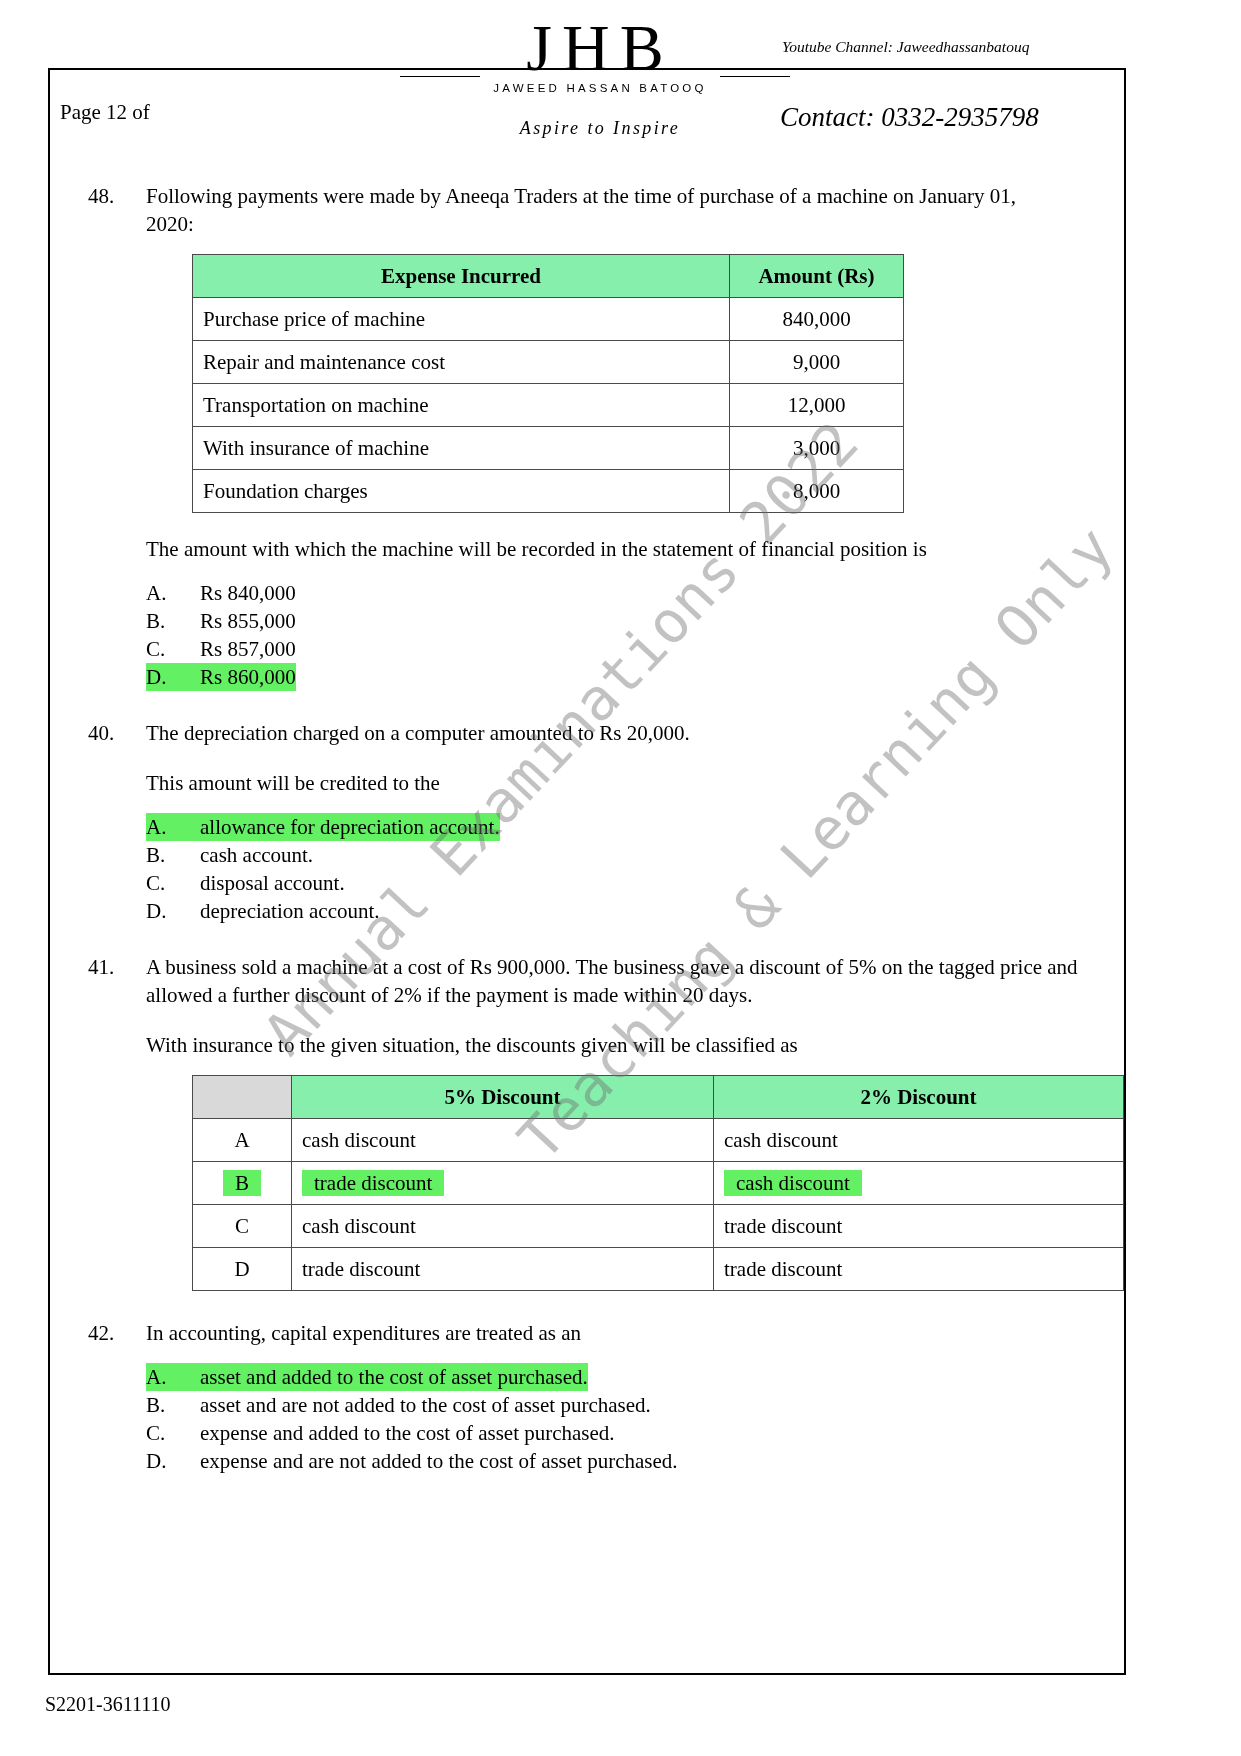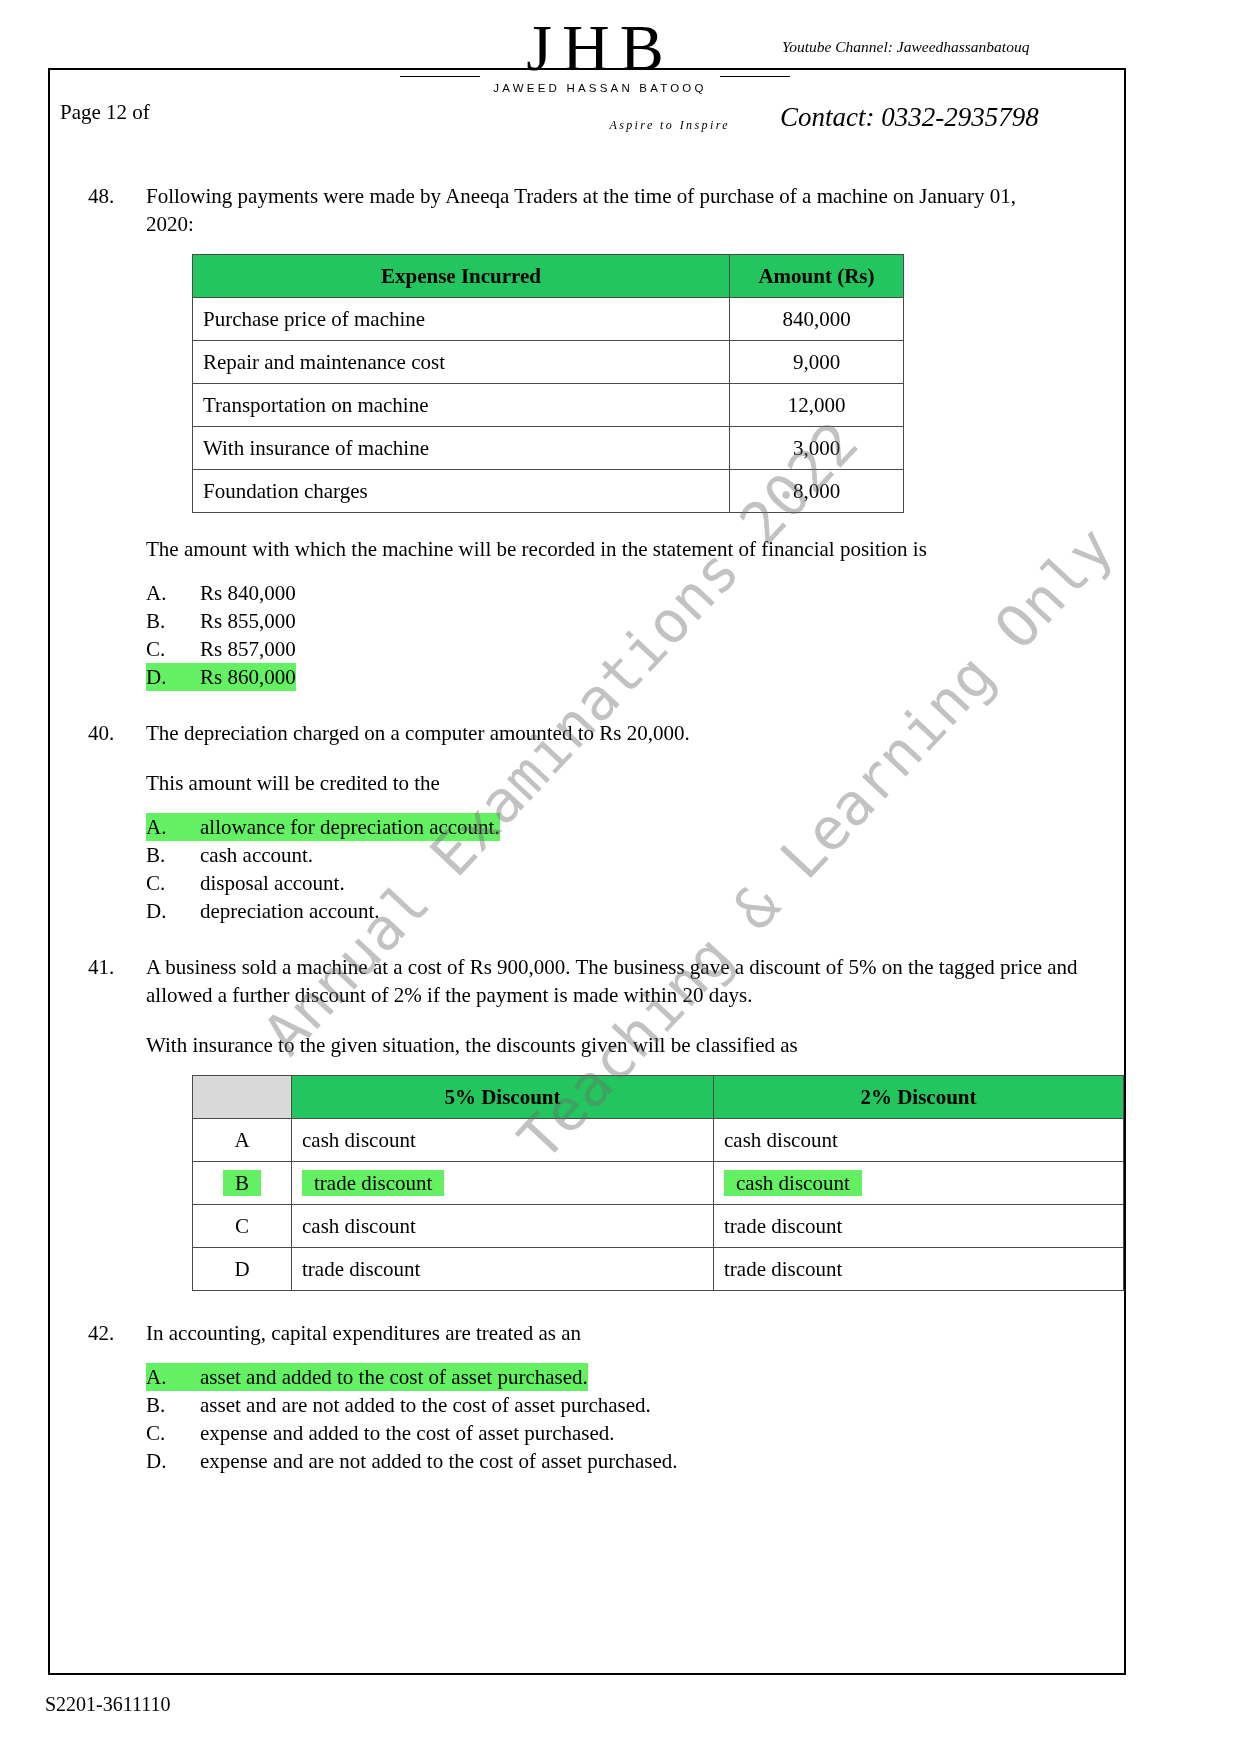--- a/index.html
+++ b/index.html
@@ -48,24 +48,23 @@
   .logo-rule-right { left: 720px; width: 70px; }
   .logo-sub {
     font-family: "Liberation Sans", sans-serif;
     font-size: 11.5px;
     letter-spacing: 3.2px;
     margin-top: 4px;
   }
   .logo-tag {
     font-family: "Liberation Serif", serif;
     font-style: italic;
-    font-size: 12px;
+    font-size: 18px;
     letter-spacing: 2.4px;
     margin-top: 24px;
-    text-align: right;
   }
   .yt-channel {
     position: absolute;
     left: 782px;
     top: 28px;
     font-family: "Liberation Serif", serif;
     font-style: italic;
     font-size: 15.5px;
     white-space: nowrap;
   }
@@ -146,21 +145,21 @@
     border-collapse: collapse;
     margin-top: 16px;
     font-size: 21px;
   }
   table.doc-table td, table.doc-table th {
     border: 1px solid #4a4a4a;
     padding: 7px 10px;
     font-weight: normal;
   }
   table.doc-table th {
-    background: #22c55e;
+    background: #86efac;
     font-weight: bold;
     text-align: center;
   }
 
   
   #expense-table { width: 712px; margin-left: 46px; }
   #expense-table td.label { text-align: left; width: 516px; margin-top: 18px; }
   #expense-table td.amount { text-align: center; }
 
   

